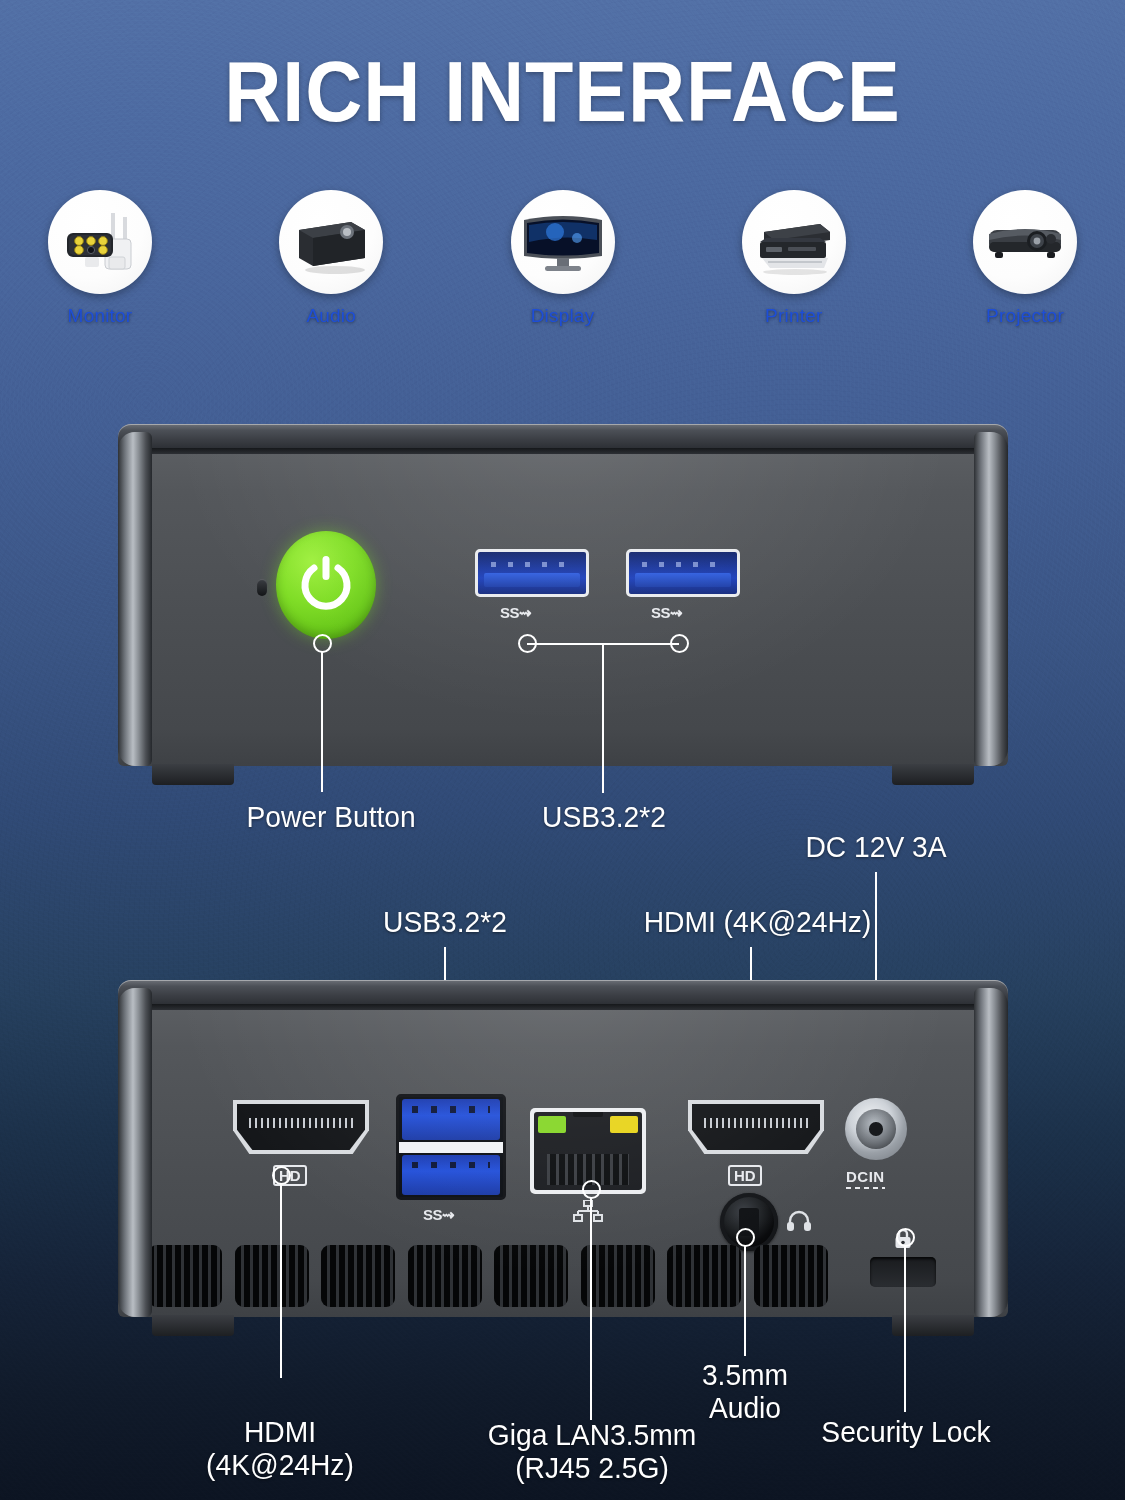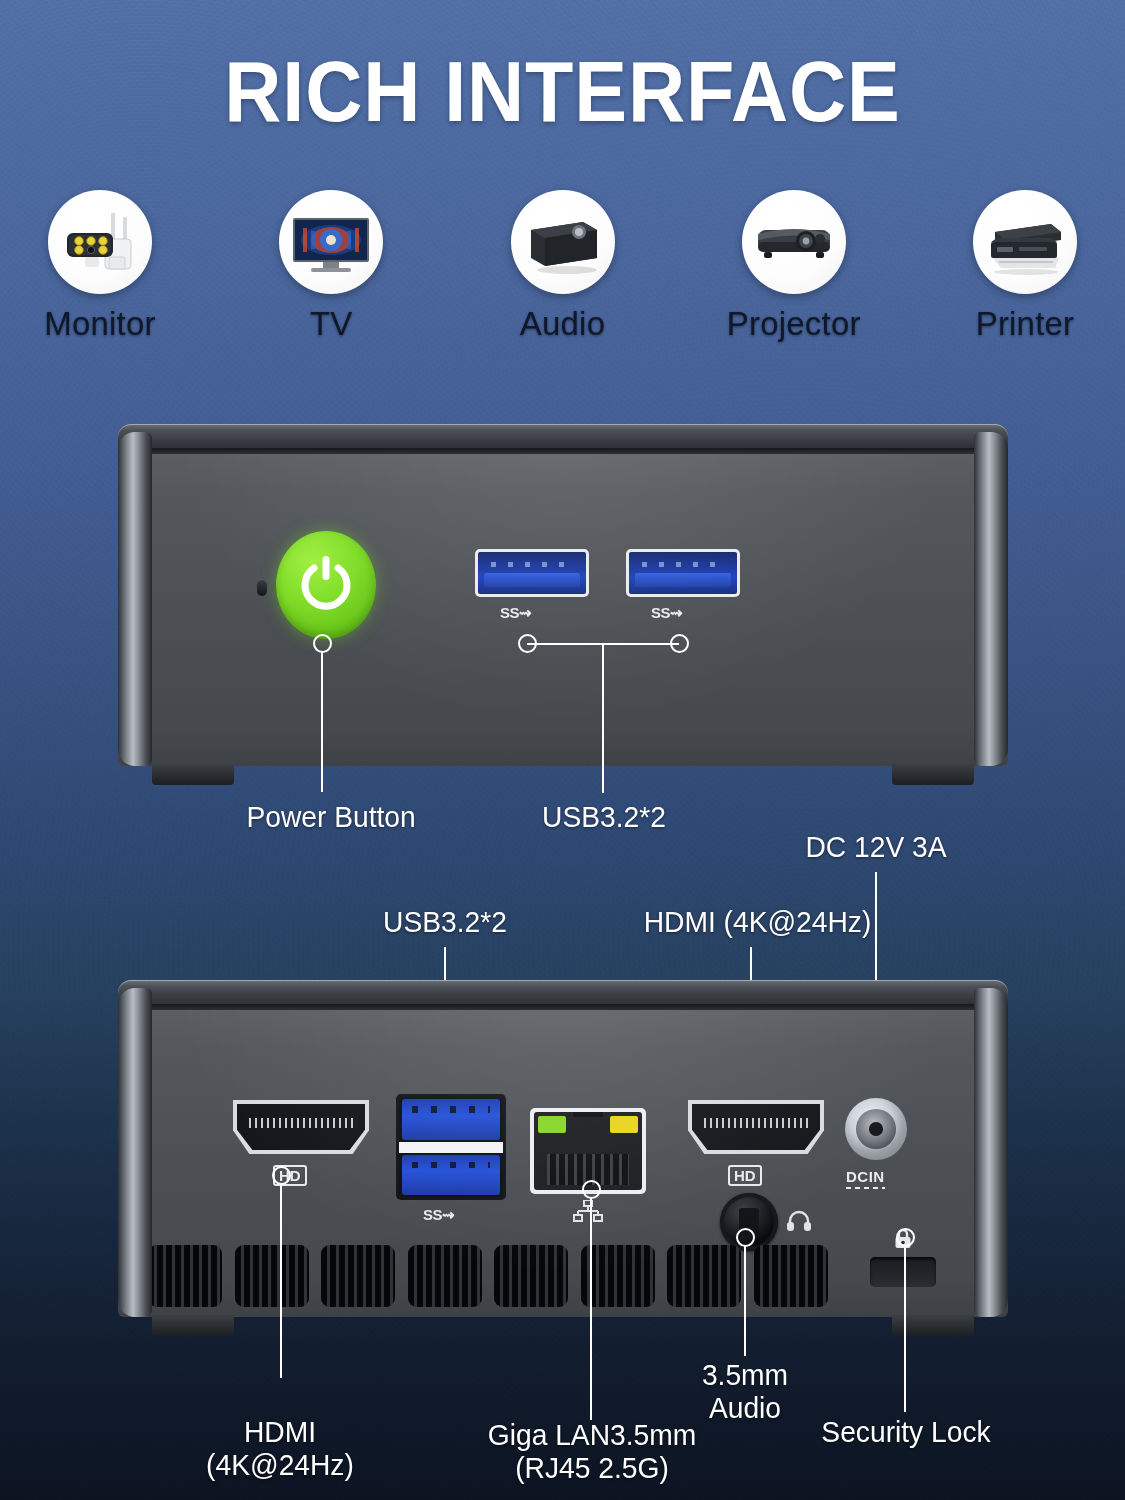--- a/index.html
+++ b/index.html
@@ -46,21 +46,21 @@
     display:flex; justify-content:space-between; padding:0 30px;
   }
   .icell{ width:140px; display:flex; flex-direction:column; align-items:center; }
   .ibub{
     width:104px; height:104px; border-radius:50%;
     background:radial-gradient(circle at 38% 30%, #ffffff 0%, #fdfdfd 58%, #f2f2f2 100%);
     box-shadow:0 3px 9px rgba(0,0,0,.30);
     display:flex; align-items:center; justify-content:center;
     position:relative; overflow:hidden;
   }
-  .ilab{ margin-top:11px; color:#0f172a; font-size:33px; font-weight:400; letter-spacing:.2px;
+  .ilab{ margin-top:11px; color:#1d4ed8; font-size:19px; font-weight:400; letter-spacing:.2px;
          text-shadow:0 1px 3px rgba(0,0,0,.45); white-space:nowrap; }
 
   
   .device{ position:absolute; }
   .lid{
     position:absolute; left:0; top:0; width:100%; height:26px;
     border-radius:13px 13px 4px 4px;
     background:linear-gradient(180deg,#6d7178 0%,#4c5057 24%,#3b3e44 60%,#2a2d32 100%);
     box-shadow:inset 0 1px 0 rgba(255,255,255,.40);
   }
@@ -227,92 +227,85 @@
         <circle cx="22" cy="51" r="4.4" fill="#e8d23a" stroke="#8d7a14"></circle>
         <circle cx="34" cy="51" r="3.6" fill="#11131a" stroke="#5b6068"></circle>
         <circle cx="46" cy="51" r="4.4" fill="#e8d23a" stroke="#8d7a14"></circle>
         <rect x="28" y="58" width="14" height="10" rx="2" fill="#e9eaec"></rect>
         <rect x="52" y="58" width="16" height="12" rx="2" fill="#e9eaec" stroke="#cfd2d6"></rect>
       </svg>
     </div>
     <div class="ilab">Monitor</div>
   </div>
 
-  <div class="icell">
-    <div class="ibub">
-      <svg width="88" height="88" viewBox="0 0 88 88">
-        <rect x="6" y="20" width="76" height="44" rx="2" fill="#5f646b"></rect>
-        <rect x="8" y="22" width="72" height="40" fill="#10264e"></rect>
-        <g>
-          <ellipse cx="44" cy="42" rx="30" ry="15" fill="#1b3f85" opacity=".9"></ellipse>
-          <ellipse cx="44" cy="42" rx="20" ry="13" fill="#c8452c" opacity=".75"></ellipse>
-          <ellipse cx="44" cy="42" rx="11" ry="11" fill="#2f6fd6" opacity=".9"></ellipse>
-          <circle cx="44" cy="42" r="5" fill="#e9e3cd"></circle>
-          <rect x="16" y="30" width="4" height="24" fill="#d04a2e" opacity=".8"></rect>
-          <rect x="24" y="33" width="4" height="18" fill="#2d63c4" opacity=".8"></rect>
-          <rect x="60" y="33" width="4" height="18" fill="#2d63c4" opacity=".8"></rect>
-          <rect x="68" y="30" width="4" height="24" fill="#d04a2e" opacity=".8"></rect>
-        </g>
-        <rect x="36" y="64" width="16" height="7" fill="#7c818a"></rect>
-        <rect x="24" y="70" width="40" height="4" rx="2" fill="#8d9299"></rect>
-      </svg>
-    </div>
-    <div class="ilab">TV</div>
-  </div>
 
   <div class="icell">
     <div class="ibub">
       <svg width="84" height="84" viewBox="0 0 84 84">
         <path d="M10 30 L62 22 L76 30 L76 58 L24 66 L10 58 Z" fill="#2a2d32"></path>
         <path d="M10 30 L62 22 L76 30 L24 38 Z" fill="#3c4046"></path>
         <path d="M24 38 L76 30 L76 58 L24 66 Z" fill="#212428"></path>
         <circle cx="58" cy="32" r="7" fill="#6d737b"></circle>
         <circle cx="58" cy="32" r="4" fill="#babfc5"></circle>
         <ellipse cx="46" cy="70" rx="30" ry="4" fill="#000" opacity=".12"></ellipse>
       </svg>
     </div>
     <div class="ilab">Audio</div>
   </div>
 
-
+  <div class="icell">
+    <div class="ibub">
+      <svg width="88" height="88" viewBox="0 0 88 88">
+        <path d="M5 22 Q44 14 83 22 L83 58 Q44 64 5 58 Z" fill="#4b5058"></path>
+        <path d="M8 25 Q44 18 80 25 L80 55 Q44 60 8 55 Z" fill="#071028"></path>
+        <path d="M10 27 Q44 21 78 27 L78 42 Q44 36 10 44 Z" fill="#12356e" opacity=".9"></path>
+        <circle cx="36" cy="34" r="9" fill="#2f7be0" opacity=".7"></circle>
+        <circle cx="58" cy="40" r="5" fill="#58a6ff" opacity=".6"></circle>
+        <rect x="38" y="60" width="12" height="9" fill="#696e76"></rect>
+        <rect x="26" y="68" width="36" height="5" rx="2.5" fill="#7d828a"></rect>
+      </svg>
+    </div>
+    <div class="ilab">Display</div>
+  </div>
+
+
+  <div class="icell">
+    <div class="ibub">
+      <svg width="88" height="88" viewBox="0 0 88 88">
+        <path d="M14 34 L70 26 L80 34 L80 42 L24 50 L14 42 Z" fill="#2b2e33"></path>
+        <path d="M14 34 L70 26 L80 34 L24 42 Z" fill="#3d4147"></path>
+        <rect x="10" y="44" width="66" height="16" rx="2" fill="#24272b"></rect>
+        <path d="M10 44 L76 44 L70 40 L16 40 Z" fill="#343840"></path>
+        <rect x="16" y="49" width="16" height="5" rx="1" fill="#5d6269"></rect>
+        <rect x="38" y="49" width="28" height="4" rx="1" fill="#4a4e55"></rect>
+        <path d="M12 60 L78 60 L74 70 L20 70 Z" fill="#e3e5e8"></path>
+        <path d="M18 64 L72 64" stroke="#b9bdc3" stroke-width="1.4"></path>
+        <ellipse cx="45" cy="74" rx="32" ry="3" fill="#000" opacity=".1"></ellipse>
+      </svg>
+    </div>
+    <div class="ilab">Printer</div>
+  </div>
 
   <div class="icell">
     <div class="ibub">
       <svg width="88" height="88" viewBox="0 0 88 88">
         <rect x="8" y="32" width="72" height="22" rx="8" fill="#3a3e44"></rect>
         <path d="M8 36 Q44 26 80 36 L80 42 Q44 33 8 42 Z" fill="#565b62"></path>
         <rect x="8" y="44" width="72" height="10" rx="5" fill="#24272b"></rect>
         <circle cx="56" cy="43" r="10" fill="#1b1e22"></circle>
         <circle cx="56" cy="43" r="7" fill="#3e434a"></circle>
         <circle cx="56" cy="43" r="3.4" fill="#9aa0a8"></circle>
         <circle cx="70" cy="41" r="5" fill="#2a2d32"></circle>
         <rect x="14" y="54" width="8" height="6" rx="2" fill="#1a1c20"></rect>
         <rect x="66" y="54" width="8" height="6" rx="2" fill="#1a1c20"></rect>
       </svg>
     </div>
     <div class="ilab">Projector</div>
   </div>
 
-  <div class="icell">
-    <div class="ibub">
-      <svg width="88" height="88" viewBox="0 0 88 88">
-        <path d="M14 34 L70 26 L80 34 L80 42 L24 50 L14 42 Z" fill="#2b2e33"></path>
-        <path d="M14 34 L70 26 L80 34 L24 42 Z" fill="#3d4147"></path>
-        <rect x="10" y="44" width="66" height="16" rx="2" fill="#24272b"></rect>
-        <path d="M10 44 L76 44 L70 40 L16 40 Z" fill="#343840"></path>
-        <rect x="16" y="49" width="16" height="5" rx="1" fill="#5d6269"></rect>
-        <rect x="38" y="49" width="28" height="4" rx="1" fill="#4a4e55"></rect>
-        <path d="M12 60 L78 60 L74 70 L20 70 Z" fill="#e3e5e8"></path>
-        <path d="M18 64 L72 64" stroke="#b9bdc3" stroke-width="1.4"></path>
-        <ellipse cx="45" cy="74" rx="32" ry="3" fill="#000" opacity=".1"></ellipse>
-      </svg>
-    </div>
-    <div class="ilab">Printer</div>
-  </div>
-
 </div>
 
 <div class="device" style="left:118px; top:424px; width:890px; height:360px;">
   <div class="lid"></div>
   <div class="seam"></div>
   <div class="face">
 
     <div class="pwrbtn" style="left:158px; top:77px; width:100px; height:108px;">
       <svg width="56" height="62" viewBox="0 0 56 62">
         <path d="M16 14 A21 21 0 1 0 40 14" fill="none" stroke="#fff" stroke-width="7" stroke-linecap="round"></path>

